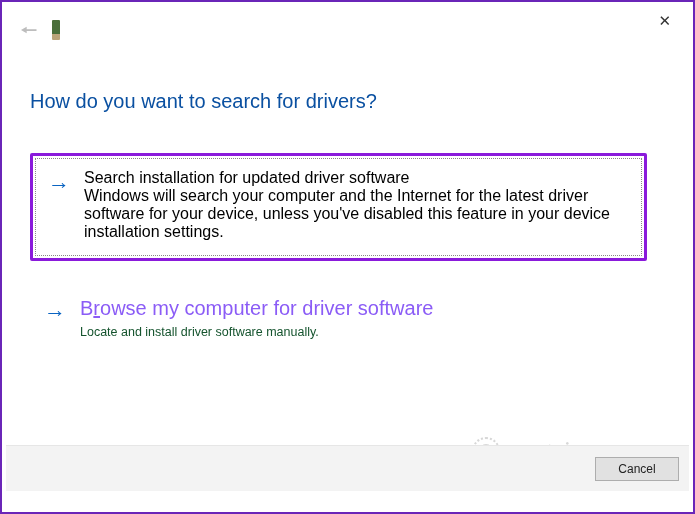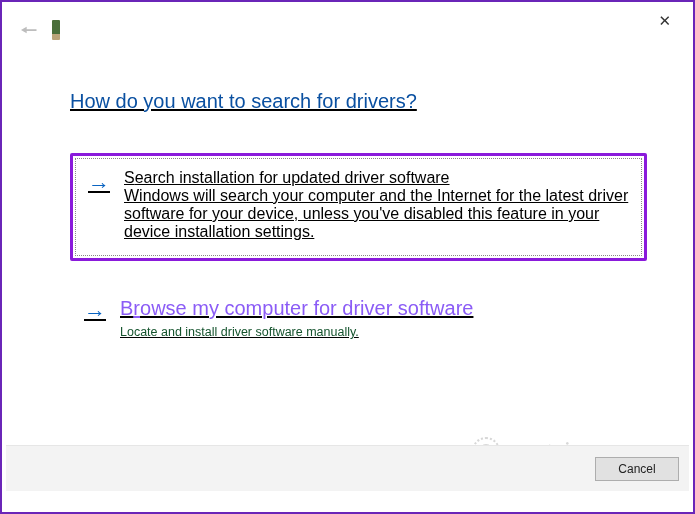--- a/index.html
+++ b/index.html
@@ -39,22 +39,21 @@
   .device-icon {
     width: 8px; height: 20px;
     background: linear-gradient(#4b6f3b 0 70%, #bba47a 70% 100%);
     border-radius: 1px;
   }
   .title {
     font-size: 13px;
     color: #222;
   }
   .content {
-    padding: 44px 46px 0 68px;
-    text-decoration: underline;
+    padding: 44px 46px 0 28px;
   }
   .question {
     font-size: 20px;
     color: #0a50a1;
     margin-bottom: 40px;
     font-weight: 400;
   }
   .option {
     display: flex;
     align-items: flex-start;

